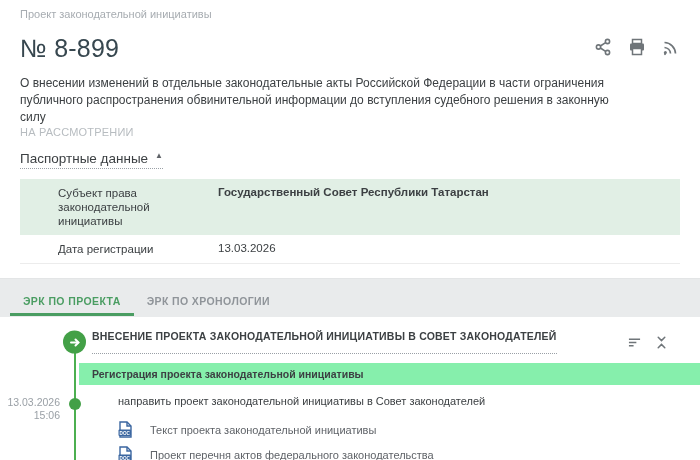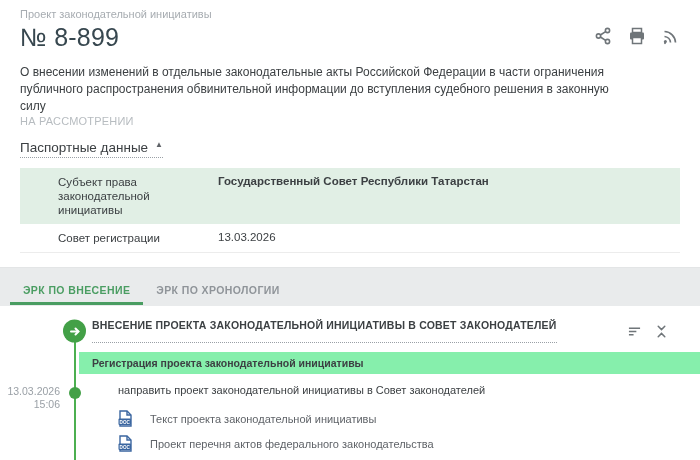--- a/index.html
+++ b/index.html
@@ -1,19 +1,19 @@
 <!DOCTYPE html>
 <html><head>
 <meta charset="utf-8">
 <style>
   html,body{margin:0;padding:0;width:700px;height:460px;overflow:hidden;
     background:#e9ebec;font-family:"Liberation Sans","DejaVu Sans",sans-serif;color:#3c4043;}
   .header-card{background:#fff;padding:6px 20px 14px;border-bottom:1px solid #e3e5e6;}
   .breadcrumb{font-size:11px;color:#a7acb1;margin-top:2px;}
-  .title-row{display:flex;align-items:flex-start;justify-content:space-between;margin-top:3px;}
+  .title-row{display:flex;align-items:flex-start;justify-content:space-between;margin-top:14px;}
   .page-title{font-size:25px;font-weight:500;color:#37474f;letter-spacing:.2px;}
   .action-icons{display:flex;gap:16px;margin-top:4px;color:#6f7579;}
   .action-icons .ic{width:18px;height:18px;cursor:pointer;}
   .description{font-size:12px;line-height:17px;max-width:612px;margin-top:12px;color:#3c4043;}
   .status{margin-top:0;font-size:11px;color:#b7bcc0;letter-spacing:.2px;}
   .passport-toggle{display:inline-flex;align-items:flex-start;margin-top:13px;font-size:13.5px;
     color:#3c4043;border-bottom:1px dotted #9aa0a6;padding-bottom:2px;cursor:pointer;}
   .passport-toggle .tri{font-size:8px;margin-left:7px;color:#5f6368;}
   table.passport{width:100%;border-collapse:collapse;margin-top:10px;font-size:11.5px;}
   table.passport td{padding:7px 10px;vertical-align:top;}
@@ -79,29 +79,29 @@
       <span class="tri">▲</span>
     </span>
   </div>
   <table class="passport">
     <tbody>
         <tr class="row-subject">
       <td class="lbl">Субъект права законодательной инициативы</td>
       <td class="val">Государственный Совет Республики Татарстан</td>
     </tr>
     <tr class="row-date">
-      <td class="lbl">Совет регистрации</td>
+      <td class="lbl">Дата регистрации</td>
       <td class="val">13.03.2026</td>
     </tr>
   </tbody>
     </table>
 </div>
 
 <div class="tabs">
-  <div class="tab active">ЭРК ПО ВНЕСЕНИЕ</div>
+  <div class="tab active">ЭРК ПО ПРОЕКТА</div>
   <div class="tab inactive">ЭРК ПО ХРОНОЛОГИИ</div>
 </div>
 
 <div class="timeline-panel">
   <div class="tl-line"></div>
 
   <div class="event ev1">
     <div class="ev-head">
       <span class="ev-circle">
         <svg width="12" height="12" viewBox="0 0 12 12" fill="none" stroke="#fff" stroke-width="2" stroke-linecap="round">

